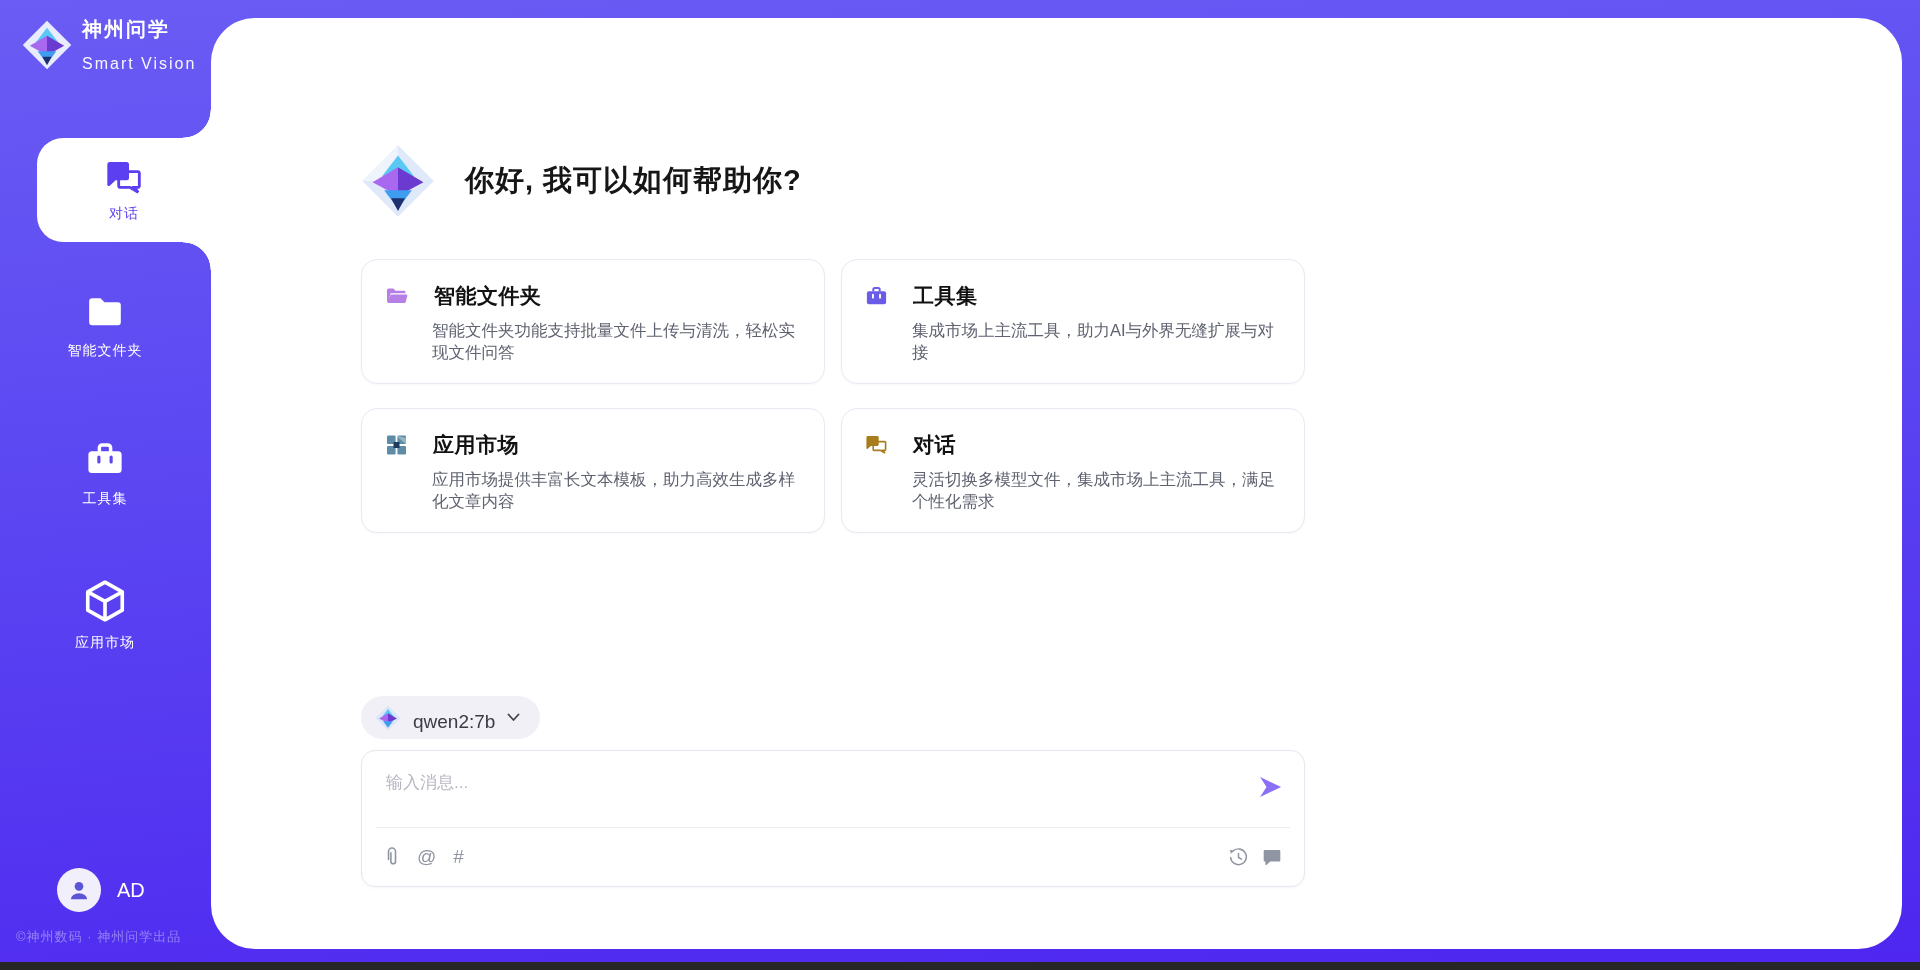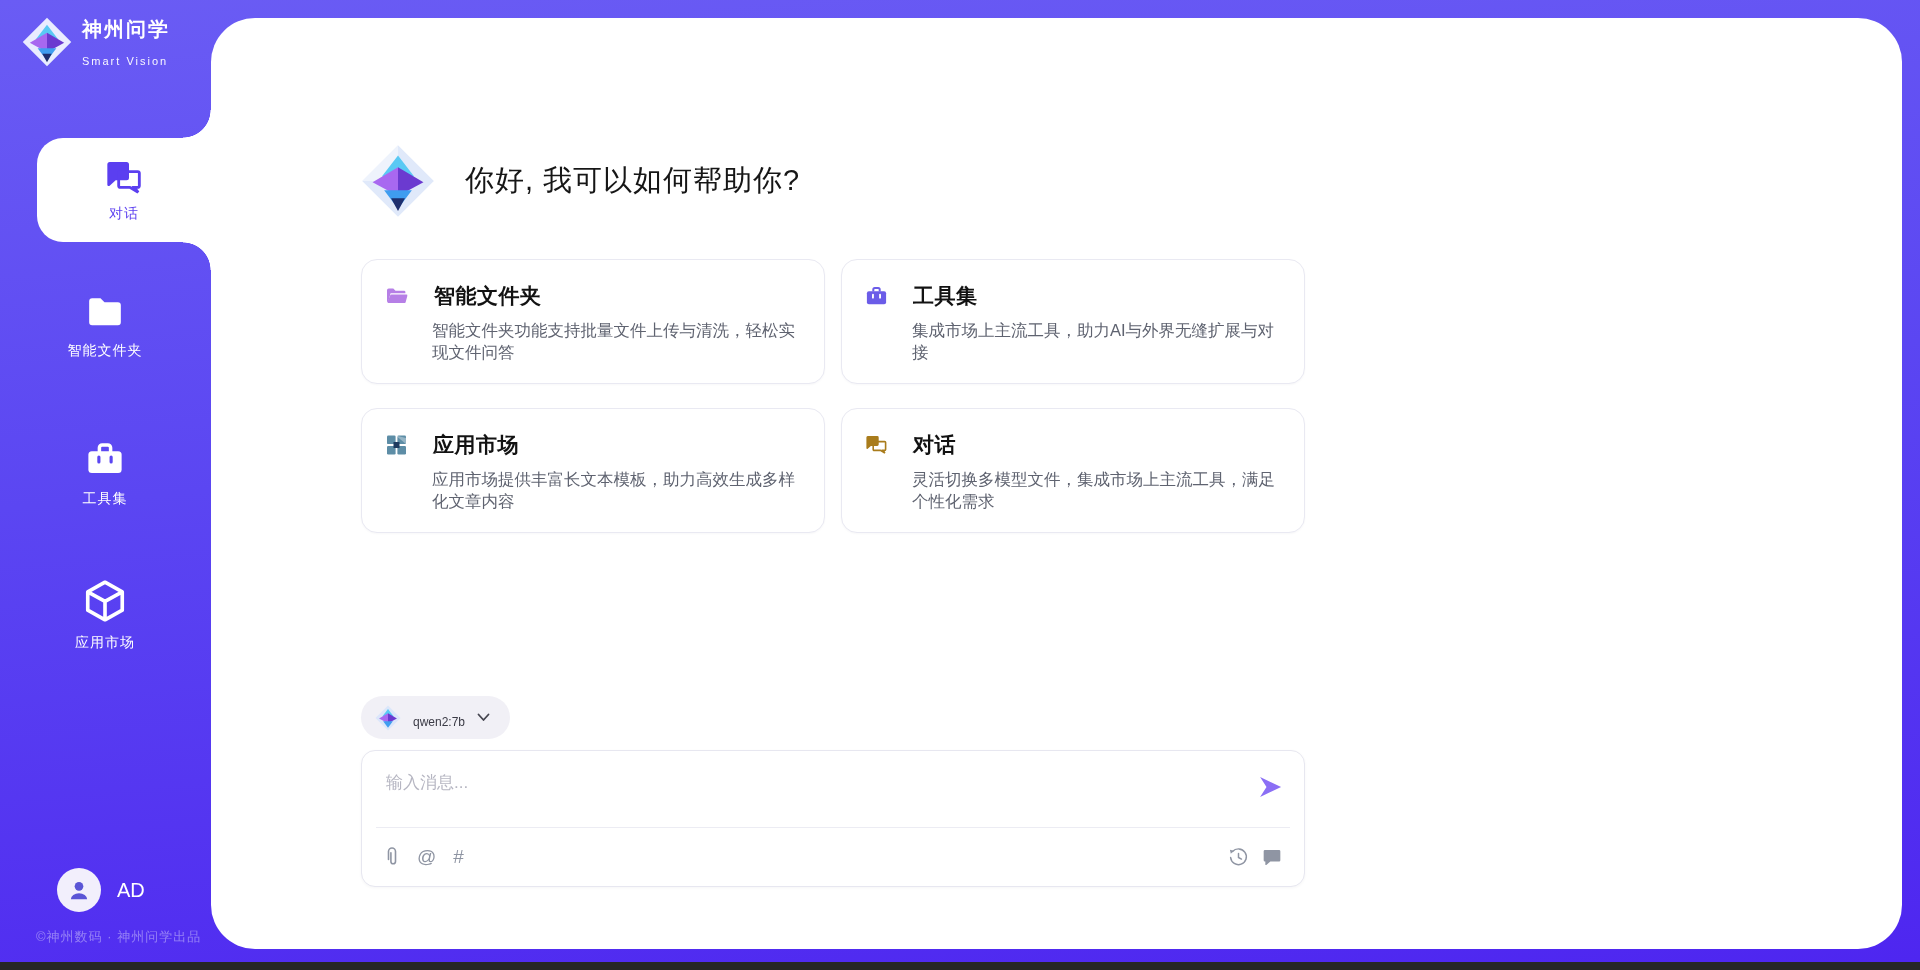--- a/index.html
+++ b/index.html
@@ -13,21 +13,21 @@
   
   .main-panel { position:absolute; left:211px; top:18px; width:1691px; height:931px;
                 background:#ffffff; border-radius:44px; }
 
   
   .sidebar { position:absolute; left:0; top:0; width:211px; height:724px; }
 
   .brand { position:absolute; left:22px; top:16px; display:flex; align-items:center; gap:10px; }
   .brand-logo { width:50px; height:50px; }
   .brand-text .cn { color:#fff; font-size:20px; font-weight:bold; letter-spacing:2px; }
-  .brand-text .en { color:#fff; font-size:11px; letter-spacing:2px; margin-top:12px; opacity:.95; }
+  .brand-text .en { color:#fff; font-size:16px; letter-spacing:2px; margin-top:12px; opacity:.95; }
 
   
   .tab-active { position:absolute; left:37px; top:138px; width:174px; height:104px;
                 background:#ffffff; border-radius:26px 0 0 26px;
                 display:flex; flex-direction:column; align-items:center; justify-content:center; gap:8px;
                 color:#5b3ff0; cursor:pointer; }
   .fillet { position:absolute; width:28px; height:28px; }
   .fillet-top { left:183px; top:110px;
                 background:radial-gradient(circle 28px at 0 0, rgba(255,255,255,0) 0 27.2px, #ffffff 27.8px); }
   .fillet-bottom { left:183px; top:242px;
@@ -35,44 +35,44 @@
 
   .nav-item { position:absolute; left:5px; width:200px; text-align:center; color:#ffffff; cursor:pointer; }
   .nav-item .nav-label { display:block; font-size:14px; margin-top:10px; letter-spacing:1px; }
   .nav-item svg, .tab-active svg { display:block; margin:0 auto; }
   .tab-active .nav-label { font-size:14px; letter-spacing:1px; }
 
   .user-row { position:absolute; left:57px; top:868px; display:flex; align-items:center; gap:16px; cursor:pointer; }
   .avatar { width:44px; height:44px; border-radius:50%; background:#f2effc; display:flex; align-items:center; justify-content:center; }
   .user-initials { color:#ffffff; font-size:20px;text-align:center; }
 
-  .copyright { position:absolute; left:16px; top:928px; width:195px; color:rgba(255,255,255,.38); font-size:13px; letter-spacing:1px;margin-left:20px; }
+  .copyright { position:absolute; left:16px; top:928px; width:195px; color:rgba(255,255,255,.38); font-size:13px; letter-spacing:1px; }
 
   
   .content { position:absolute; left:361px; top:0; width:944px; }
 
   .greeting { margin-top:144px; display:flex; align-items:center; gap:30px; }
   .greeting-logo { width:74px; height:74px; }
-  .greeting-text { font-size:29px; font-weight:normal; color:#161616; letter-spacing:1px; }
+  .greeting-text { font-size:29px; font-weight:bold; color:#161616; letter-spacing:1px; }
 
   .cards { margin-top:41px; display:grid; grid-template-columns:464px 464px; grid-column-gap:16px; grid-row-gap:24px; }
   .card { height:125px; background:#fff; border:1px solid #e9e9f2; border-radius:16px;
           padding:22px 24px 0 22px; box-shadow:0 1px 2px rgba(30,30,60,.03); cursor:pointer; }
   .card-head { display:flex; align-items:center; gap:24px; }
   .card-title { font-size:21px; font-weight:bold; color:#121212; letter-spacing:.5px; }
   .card-desc { margin-top:9px; margin-left:48px; font-size:16.5px; color:#5f6370; line-height:22px; }
   .icon-folder  { color:#b67fe6; }
   .icon-toolbox { color:#6b5ce8; }
   .icon-grid    { color:#5d8da6; }
   .icon-chatgold{ color:#a97c1c; }
 
   .model-pill { margin-top:163px; display:inline-flex; align-items:center; gap:12px;
                 height:43px; padding:0 20px 0 14px; background:#f1f0f6; border-radius:22px; cursor:pointer; }
   .model-pill .model-logo { width:26px; height:26px; }
-  .model-name { font-size:12px; color:#3a3a45;margin-top:8px; }
+  .model-name { font-size:19px; color:#3a3a45;margin-top:8px; }
 
   .composer { margin-top:11px; width:944px; height:137px; background:#fff;
               border:1px solid #e7e7f0; border-radius:14px; position:relative;
               box-shadow:0 1px 3px rgba(30,30,60,.04); }
   .composer-input { position:absolute; left:24px; top:20px; width:860px; height:50px;
                     border:none; outline:none; resize:none; font-size:17px; color:#404040;
                     font-family:"Liberation Sans", sans-serif; background:transparent; }
   .composer-input::placeholder { color:#b6b6c2; }
   .send-btn { position:absolute; right:20px; top:22px; width:28px; height:28px; cursor:pointer; }
   .composer-divider { position:absolute; left:14px; right:14px; top:76px; height:1px; background:#ececf3; }

